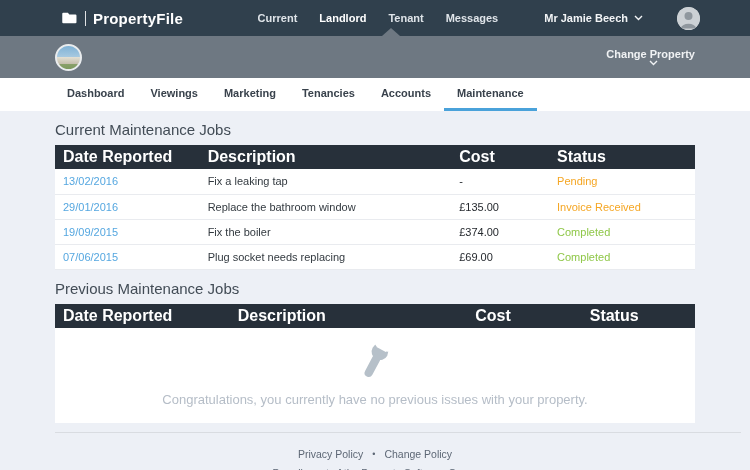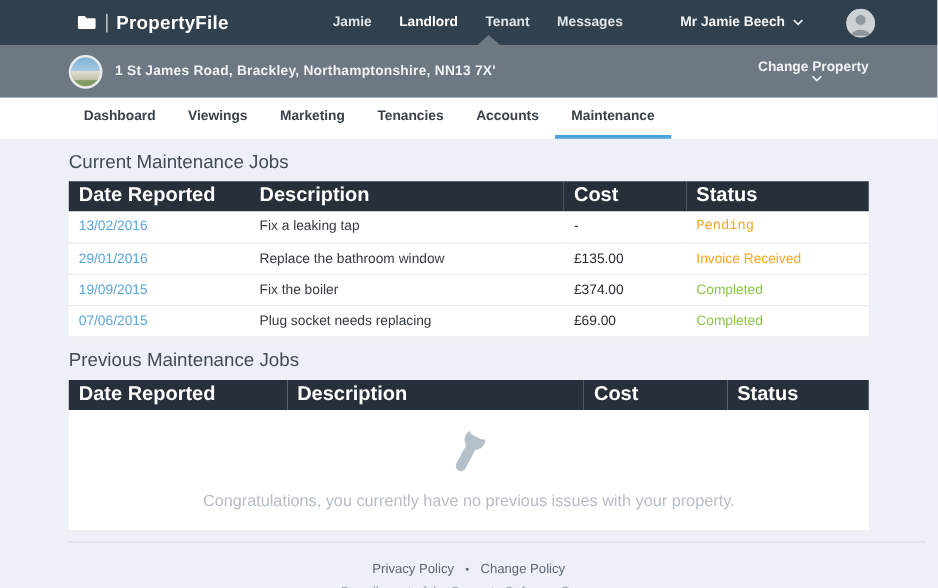--- a/index.html
+++ b/index.html
@@ -204,21 +204,21 @@
     <span style="display:flex;">
       <svg width="15" height="12" viewBox="0 0 17 13">
           <path fill="#ffffff" d="M1.5 0.5 h5.2 l1.6 2.1 h6.9 a1.2 1.2 0 0 1 1.2 1.2 v7.5 a1.2 1.2 0 0 1 -1.2 1.2 H1.5 A1.2 1.2 0 0 1 .3 11.3 V1.7 A1.2 1.2 0 0 1 1.5 .5 z"></path>
         </svg>
     </span>
     <span class="logo-sep"></span>
     <span>PropertyFile</span>
   </div>
 
   <nav class="topnav" id="topnav">
-      <span class="nav-item">Jamie</span>
+      <span class="nav-item">Current</span>
       <span class="nav-item active">Landlord</span>
       <span class="nav-item">Tenant</span>
       <span class="nav-item">Messages</span>
     </nav>
 
   <div class="user-menu">
     <span>Mr Jamie Beech</span>
     <svg width="9" height="6" viewBox="0 0 9 6">
         <polyline points="1,1 4.5,4.5 8,1" fill="none" stroke="#f2f4f6" stroke-width="1.4"></polyline>
       </svg>
@@ -229,21 +229,20 @@
       <circle cx="11.5" cy="11.5" r="11.5" fill="#ccd1d5"></circle>
       <circle cx="11.5" cy="9" r="4" fill="#8f979e"></circle>
       <path d="M3.5 21.5 a8.5 7 0 0 1 16 0 z" fill="#8f979e"></path>
     </svg>
   </div>
 </header>
 
 <div class="property-bar">
   <div class="pbar-notch" id="pbar-notch" style="left: 381.859px;"></div>
   <div class="prop-avatar"></div>
-  <div class="prop-address">1 St James Road, Brackley, Northamptonshire, NN13 7X'</div>
   <div class="change-property">
     <span>Change Property</span>
     <svg width="9" height="6" viewBox="0 0 9 6">
         <polyline points="1,1 4.5,4.5 8,1" fill="none" stroke="#f0f2f4" stroke-width="1.4"></polyline>
       </svg>
   </div>
 </div>
 
 <nav class="tabs" id="tabs">
     <span class="tab">Dashboard</span>
@@ -264,21 +263,21 @@
           <th class="c-desc">Description</th>
           <th class="c-cost">Cost</th>
           <th class="c-status">Status</th>
         </tr>
       </thead>
       <tbody>
         <tr>
           <td class="c-date"><span class="date-link">13/02/2016</span></td>
           <td class="c-desc">Fix a leaking tap</td>
           <td class="c-cost cost">-</td>
-          <td class="c-status" style="color: rgb(245, 166, 35); font-family: Liberation Mono, monospace;">Pending</td>
+          <td class="c-status" style="color: rgb(245, 166, 35);">Pending</td>
         </tr>
         <tr>
           <td class="c-date"><span class="date-link">29/01/2016</span></td>
           <td class="c-desc">Replace the bathroom window</td>
           <td class="c-cost cost">£135.00</td>
           <td class="c-status" style="color: rgb(245, 166, 35);">Invoice Received</td>
         </tr>
         <tr>
           <td class="c-date"><span class="date-link">19/09/2015</span></td>
           <td class="c-desc">Fix the boiler</td>

